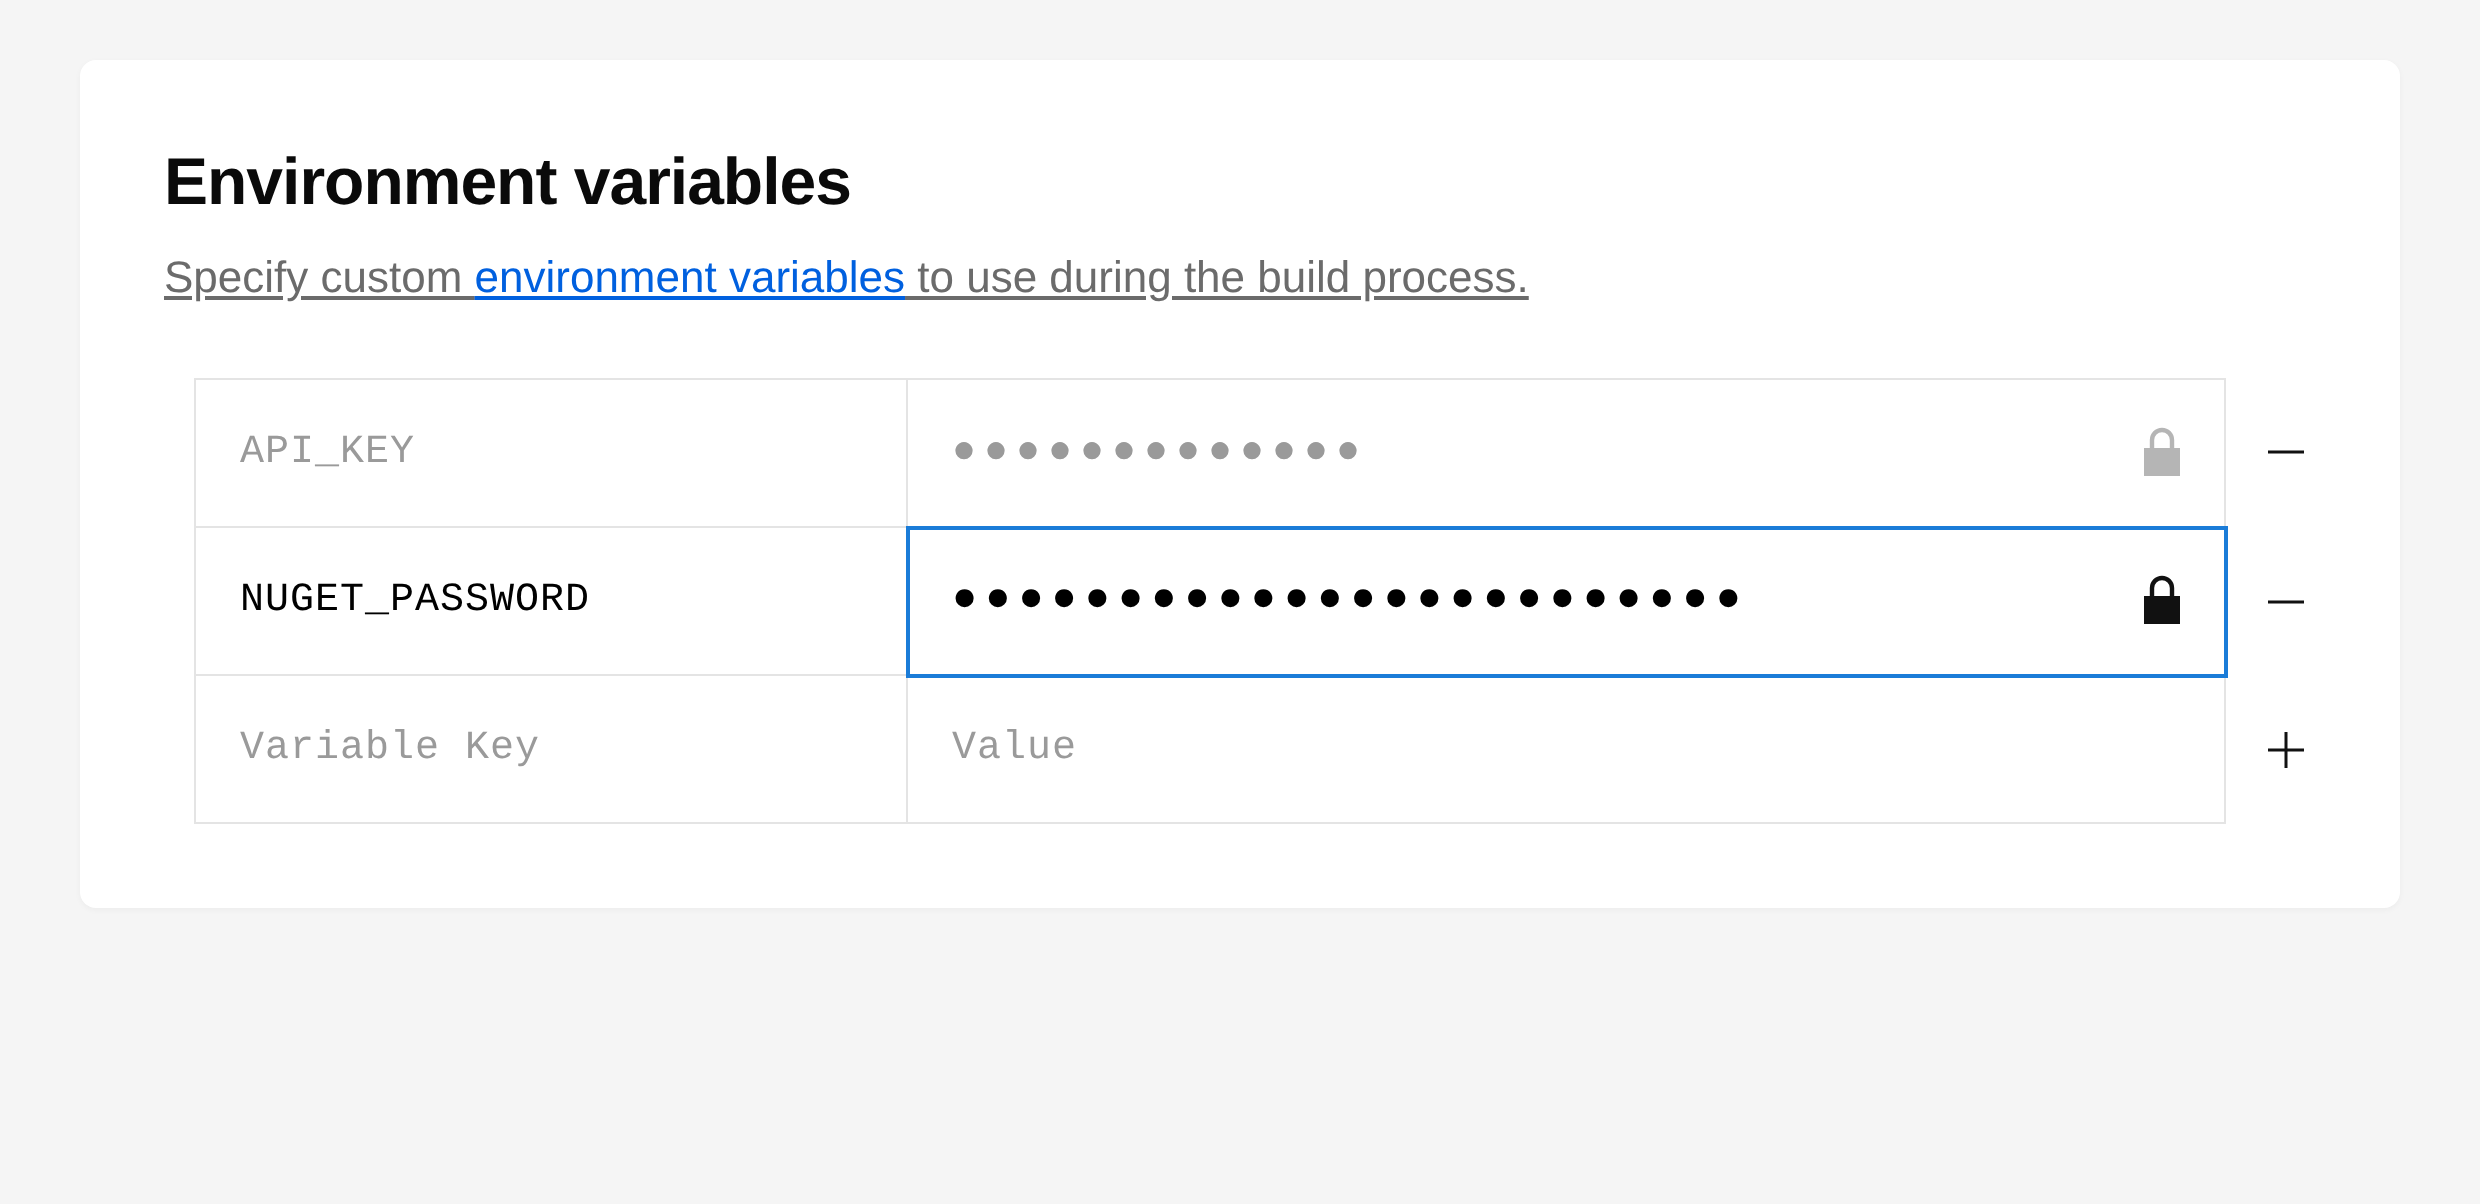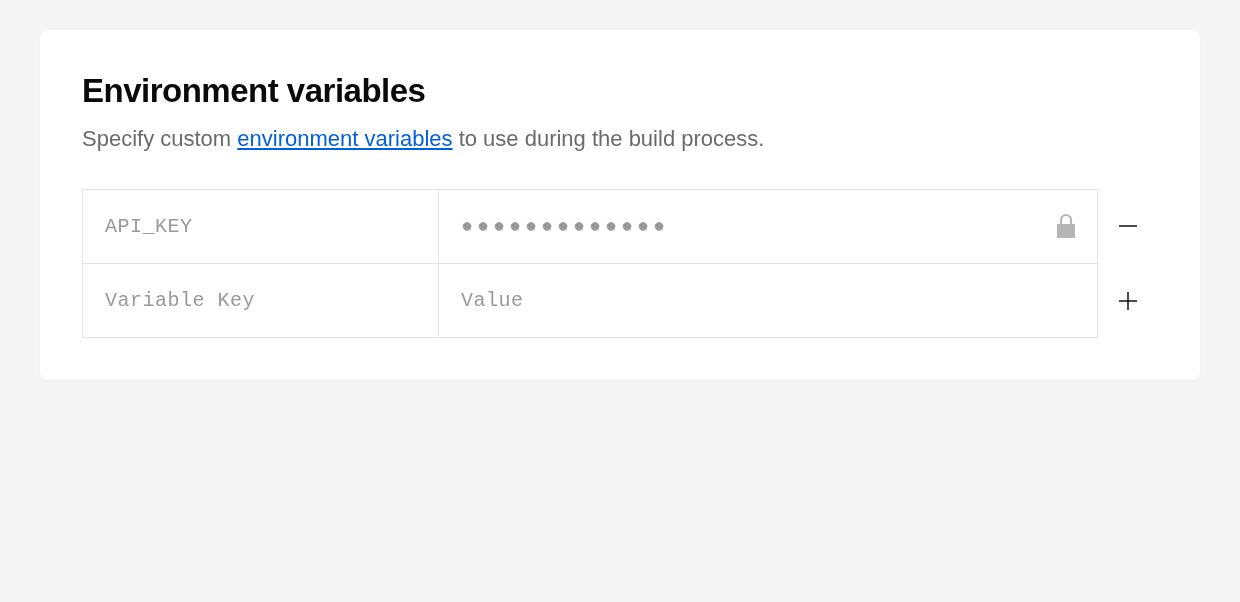--- a/index.html
+++ b/index.html
@@ -28,31 +28,33 @@
       color: #0a0a0a;
       letter-spacing: -0.5px;
       margin-bottom: 14px;
     }
     
     .description {
       font-size: 22px;
       color: #6b6b6b;
       margin-bottom: 34px;
       line-height: 1.4;
+      text-decoration: underline;
     }
     
     .description a {
       color: #0060df;
       text-decoration: underline;
     }
     
     .vars-table {
       display: table;
       width: 100%;
       border-collapse: collapse;
+      margin-left: 15px;
     }
     
     .var-row {
       display: flex;
       align-items: stretch;
     }
     
     .key-cell, .value-wrap, .action-cell {
       display: flex;
       align-items: center;
@@ -179,20 +181,45 @@
           <span>
             <svg width="24" height="24" viewBox="0 0 24 24">
                 <line x1="3" y1="12" x2="21" y2="12" stroke="#111" stroke-width="1.5"></line>
               </svg>
           </span>
         </button>
       </div>
     </div>
 
 
+    <div class="var-row">
+      <div class="key-cell">
+        <input class="key-input" value="NUGET_PASSWORD" style="">
+      </div>
+      <div class="value-wrap focused">
+        <input class="value-input masked-dark" value="●●●●●●●●●●●●●●●●●●●●●●●●" style="">
+        <button class="lock-btn" title="locked">
+          <span>
+            <svg width="22" height="26" viewBox="0 0 22 26" fill="none">
+              <rect x="2" y="11" width="18" height="14" fill="#111"></rect>
+              <path d="M6 11 V7 a5 5 0 0 1 10 0 V11" stroke="#111" stroke-width="2.2" fill="none"></path>
+            </svg>
+          </span>
+        </button>
+      </div>
+      <div class="action-cell">
+        <button class="action-btn">
+          <span>
+            <svg width="24" height="24" viewBox="0 0 24 24">
+                <line x1="3" y1="12" x2="21" y2="12" stroke="#111" stroke-width="1.5"></line>
+              </svg>
+          </span>
+        </button>
+      </div>
+    </div>
 
     <div class="var-row">
       <div class="key-cell">
         <input class="key-input" placeholder="Variable Key" style="">
       </div>
       <div class="value-wrap">
         <input class="value-input" placeholder="Value" style="">
       </div>
       <div class="action-cell">
         <button class="action-btn">

